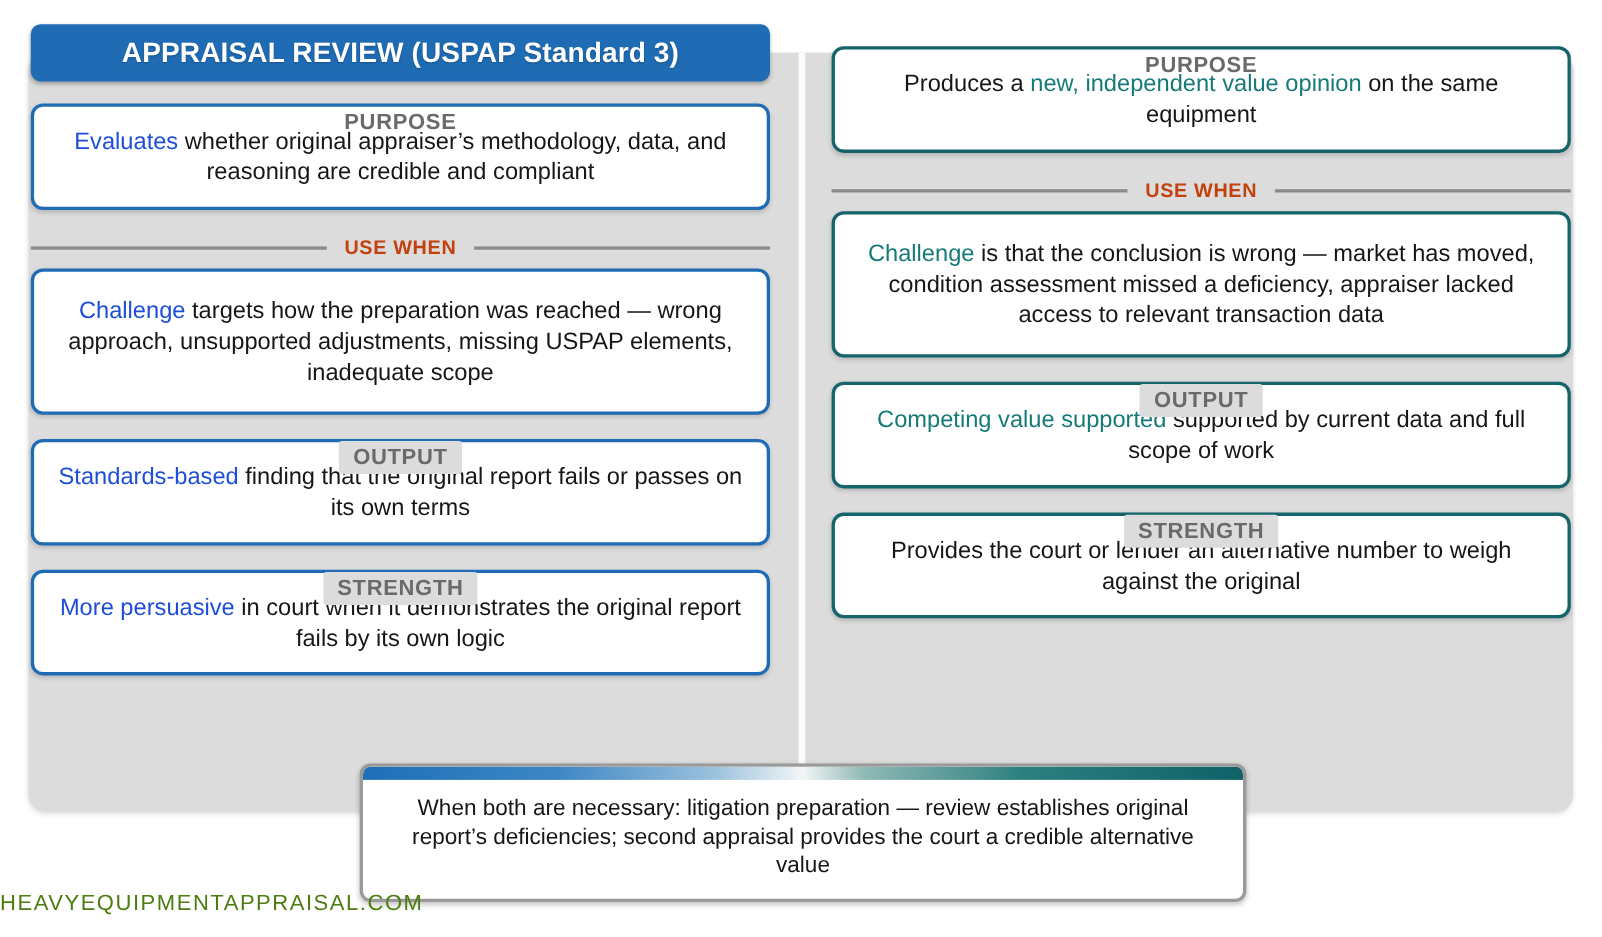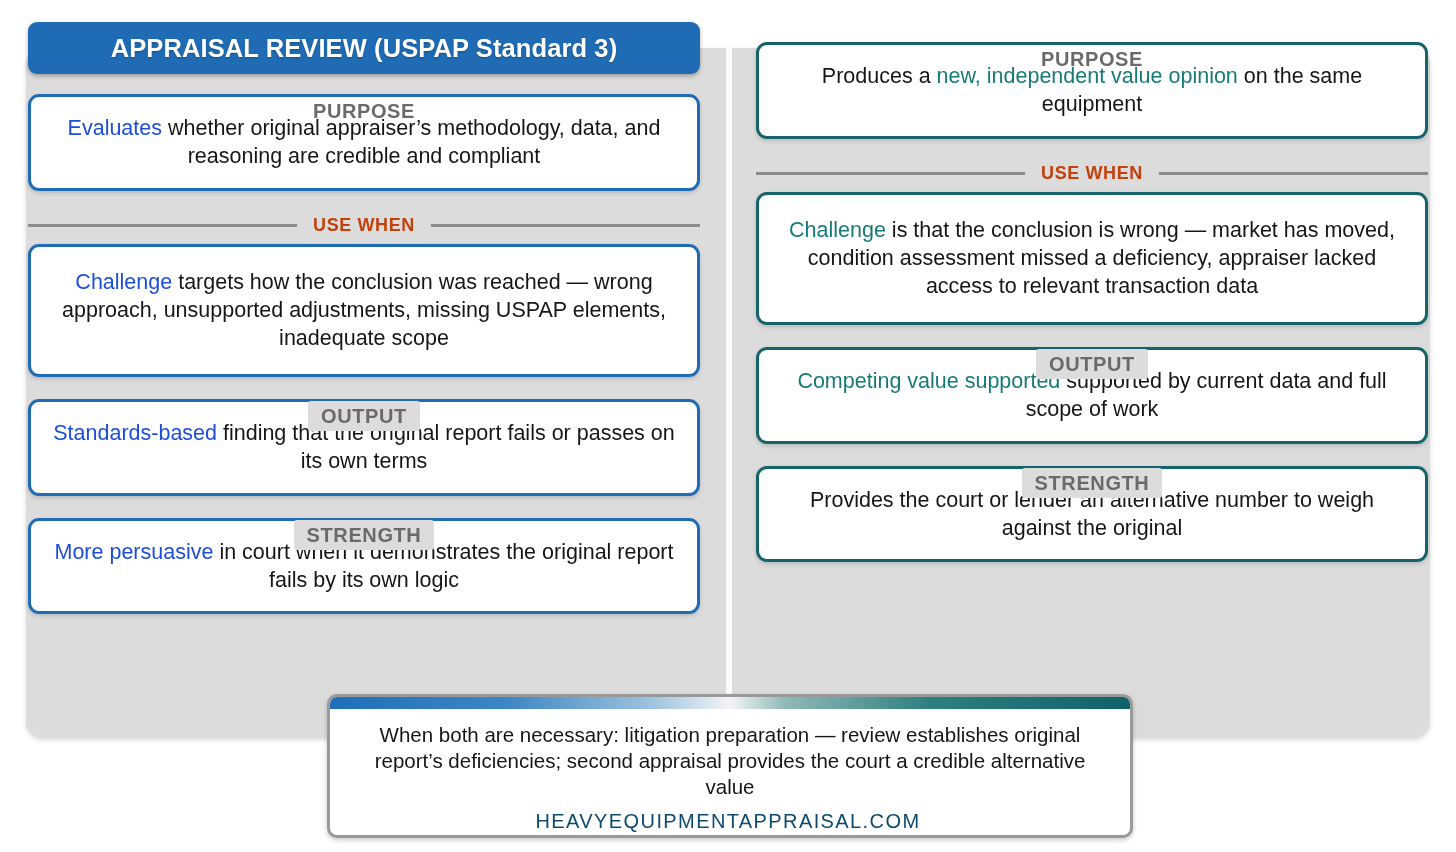--- a/index.html
+++ b/index.html
@@ -177,36 +177,35 @@
     background: linear-gradient(to right,
       #1e6fb8 0%,
       #3c86c4 22%,
       #9cc2de 40%,
       #f2f5f6 50%,
       #8fb9b5 57%,
       #2c8080 75%,
       #0f6268 100%);
   }
   .footer-text {
-    padding: 13px 24px 34px 24px;
+    padding: 13px 24px 16px 24px;
     text-align: center;
     font-size: 20.5px;
     line-height: 1.28;
     color: #161616;
   }
 
   .site-url {
     position: absolute;
     left: 0;
     right: 0;
     top: 810px;
-    text-align: center;
     font-size: 20px;
     letter-spacing: 1.4px;
-    color: #0c4a6e;
+    color: #4d7c0f;
   }
 </style>
 </head>
 <body>
 
 <div class="infographic">
 
   <div class="panel-backing"></div>
   <div class="panel-divider"></div>
 
@@ -226,21 +225,21 @@
           </div>
         </div>
 
         <div>
           <div class="rule-head">
             <span class="rule"></span>
             <span class="rule-label">USE WHEN</span>
             <span class="rule"></span>
           </div>
           <div class="content-box tall usewhen-box">
-            <span class="hl-blue">Challenge</span><span> targets how the conclusion was reached — wrong approach, unsupported adjustments, missing USPAP elements, inadequate scope</span>
+            <span class="hl-blue">Challenge</span><span> targets how the preparation was reached — wrong approach, unsupported adjustments, missing USPAP elements, inadequate scope</span>
           </div>
         </div>
 
         <div class="section">
           <div class="section-label-row">
             <span class="section-label chip">OUTPUT</span>
           </div>
           <div class="content-box">
             <span class="hl-blue">Standards-based</span><span> finding that the original report fails or passes on its own terms</span>
           </div>

